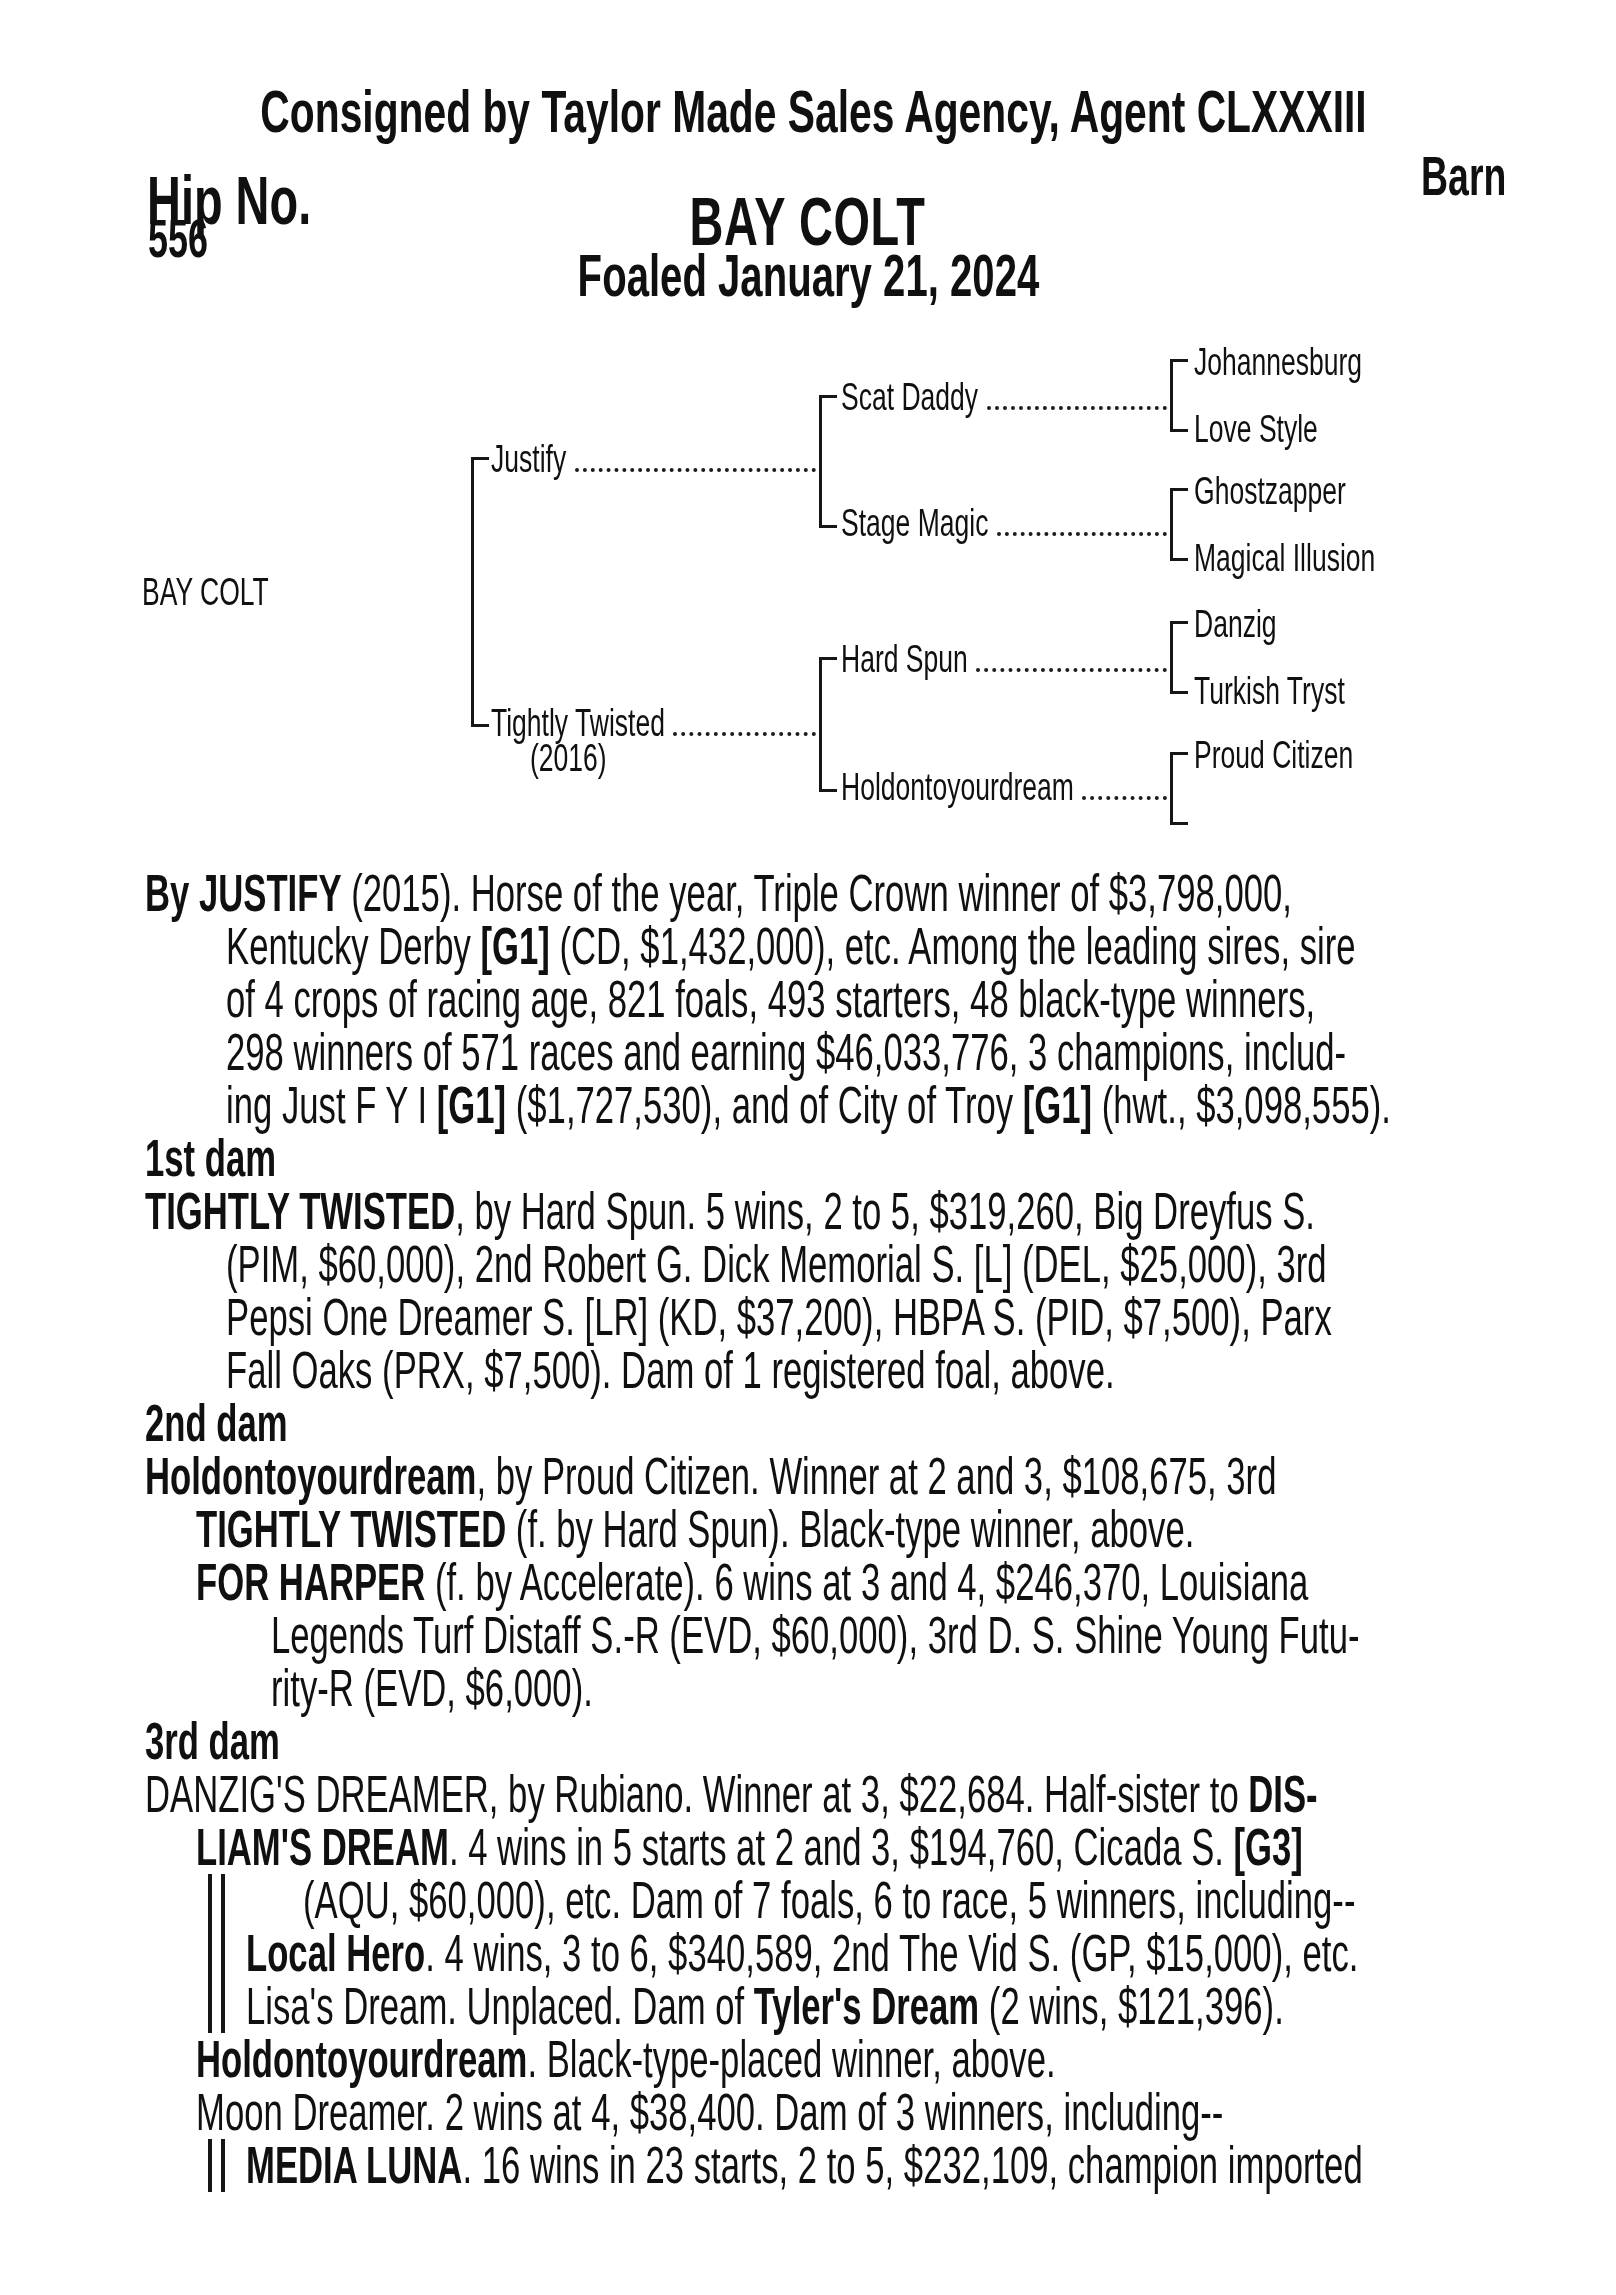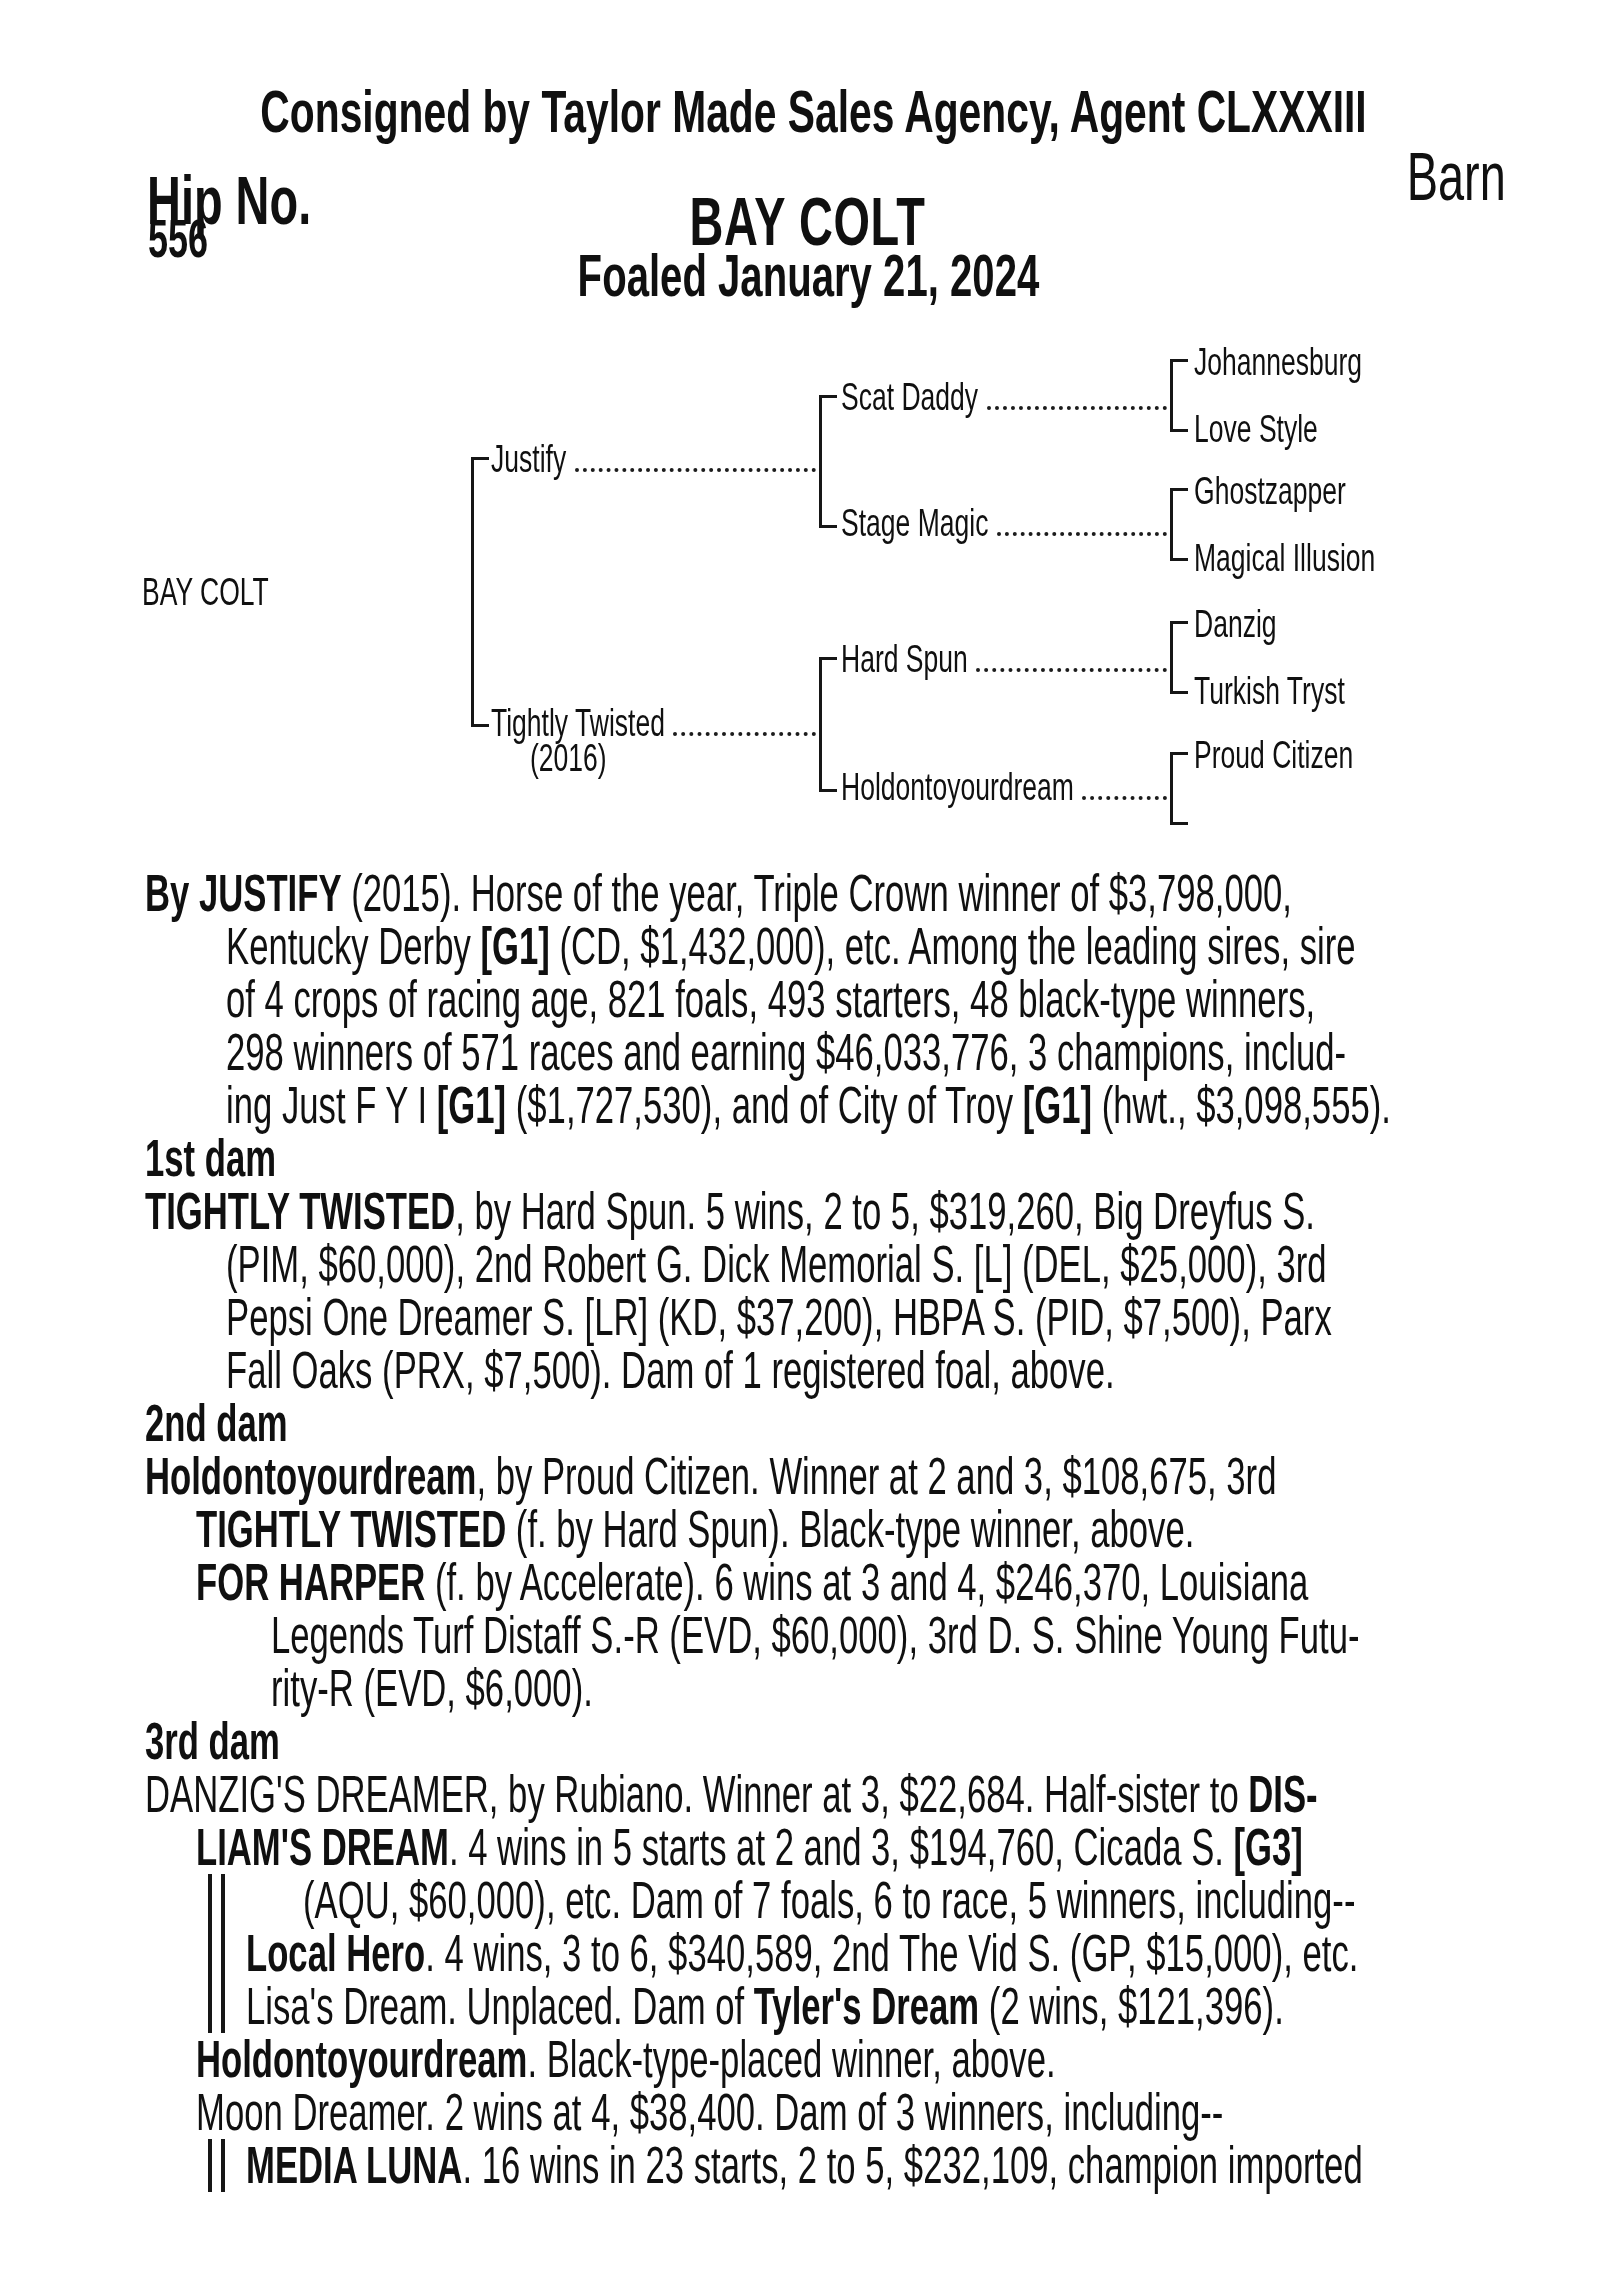--- a/index.html
+++ b/index.html
@@ -8,21 +8,21 @@
   
   .cx{position:absolute;left:0;width:1616px;text-align:center;white-space:nowrap;}
   .sx{display:inline-block;transform:scaleX(0.68);white-space:nowrap;}
   .sx-l{display:inline-block;transform:scaleX(0.68);transform-origin:0 50%;white-space:nowrap;}
   .sx-r{display:inline-block;transform:scaleX(0.68);transform-origin:100% 50%;white-space:nowrap;}
   .consignor{top:77px;font-size:60px;font-weight:700;}
   .title{top:182px;font-size:69px;font-weight:700;letter-spacing:0.9px;}
   .foaled{top:242px;font-size:59px;font-weight:700;}
   .hipblock{position:absolute;left:147px;top:140px;font-size:69px;font-weight:700;line-height:73px;margin-top:24px;}
   .hipnum{position:absolute;left:148px;top:202px;font-size:53px;font-weight:700;line-height:73px;}
-  .barnblock{position:absolute;right:110px;top:140px;font-size:69px;font-weight:400;line-height:73px;text-align:right;}
+  .barnblock{position:absolute;right:110px;top:140px;font-size:55px;font-weight:700;line-height:73px;text-align:right;}
   .barnnum{position:absolute;right:110px;top:202px;font-size:69px;font-weight:700;line-height:73px;text-align:right;}
   
   .tree{position:absolute;left:0;top:321px;width:1616px;height:544px;font-size:39px;letter-spacing:0;}
   .tree .nm{white-space:nowrap;display:inline-block;transform-origin:0 50%;line-height:48px;}
   .entry{position:absolute;height:48px;}
   .entry .nm{position:absolute;left:0;top:0;}
   .entry .ldr{position:absolute;right:2.8px;bottom:11px;border-bottom:4.1px dotted #1c1c1c;}
   .lone{position:absolute;line-height:48px;}
   .br{position:absolute;width:18.4px;border:3.2px solid #161616;border-right:none;box-sizing:border-box;}
   

